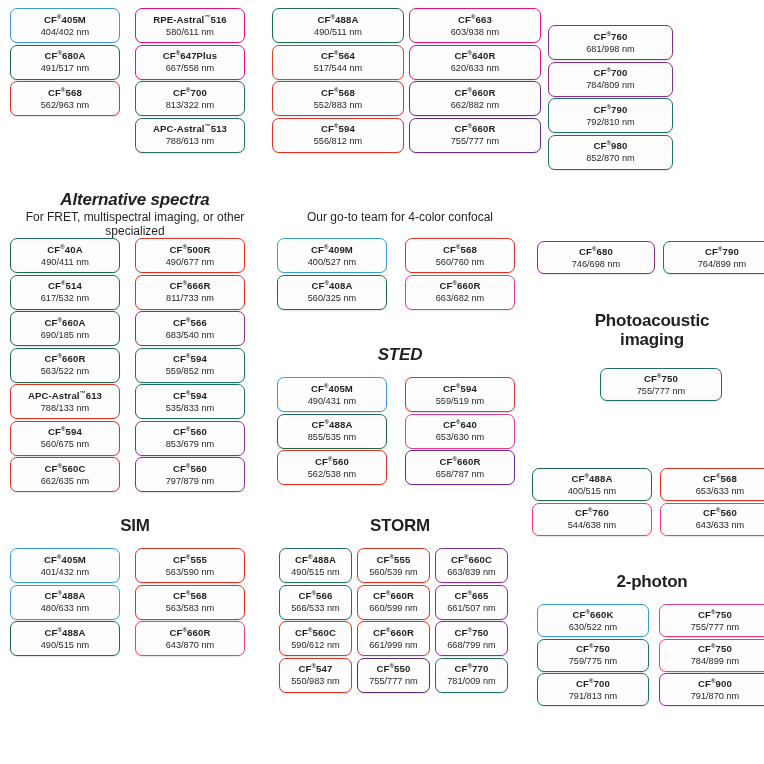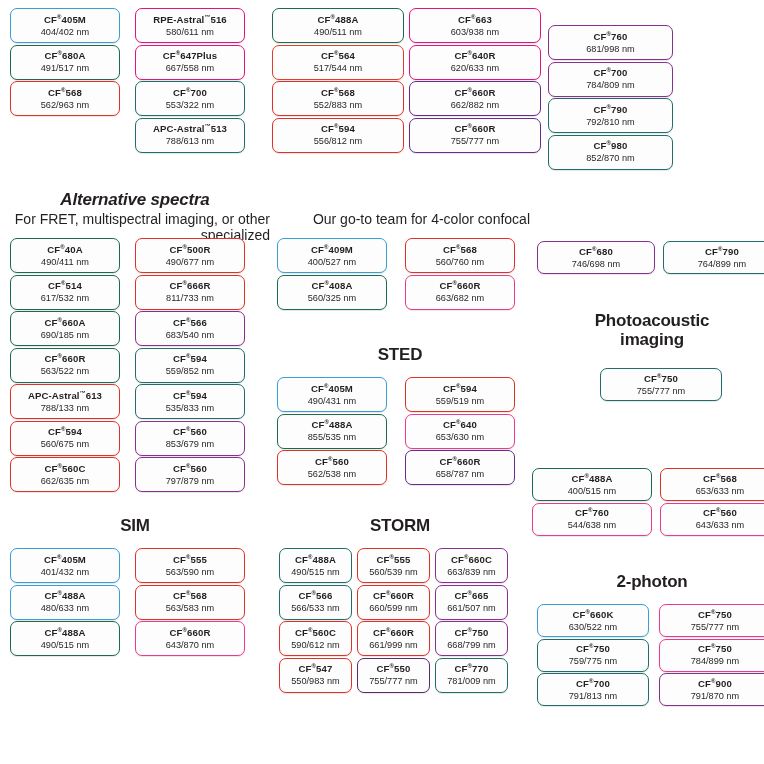--- a/index.html
+++ b/index.html
@@ -51,37 +51,37 @@
     position:absolute;
     text-align:center;
     font-weight:bold;
     font-size:17px;
     color:#231f20;
     letter-spacing:-.2px;
     line-height:1.12;
   }
   .sec-sub{
     position:absolute;
-    text-align:right;
-    font-size:14px;
+    text-align:center;
+    font-size:12px;
     color:#231f20;
     line-height:1.15;
   }
 </style>
 </head>
 <body>
 
 <div class="canvas">
 
   <div class="sec-title" style="left:0;top:190px;width:270px;font-style:italic;">Alternative spectra</div>
   <div class="sec-sub" style="left:0;top:211px;width:270px;">For FRET, multispectral imaging, or other specialized</div>
 
   <div class="sec-sub" style="left:270px;top:211px;width:260px;">Our go-to team for 4-color confocal</div>
 
-  <div class="sec-title" style="left:270px;top:345px;width:260px;">STED</div>
+  <div class="sec-title" style="left:270px;top:345px;width:260px;font-style:italic;">STED</div>
 
   <div class="sec-title" style="left:270px;top:516px;width:260px;">STORM</div>
 
   <div class="sec-title" style="left:0;top:516px;width:270px;">SIM</div>
 
   <div class="sec-title" style="left:540px;top:311px;width:224px;">
     <div>Photoacoustic</div>
     <div>imaging</div>
   </div>
 
@@ -104,21 +104,21 @@
       <div class="chip" style="left: 135px; top: 8px; width: 110px; height: 35px; border-color: rgb(229, 18, 125);">
         <div class="nm">RPE-Astral<sup>™</sup>516</div>
         <div class="wl">580/611 nm</div>
       </div>
       <div class="chip" style="left: 135px; top: 44.5px; width: 110px; height: 35px; border-color: rgb(229, 18, 125);">
         <div class="nm">CF<sup>®</sup>647Plus</div>
         <div class="wl">667/558 nm</div>
       </div>
       <div class="chip" style="left: 135px; top: 81px; width: 110px; height: 35px; border-color: rgb(31, 110, 104);">
         <div class="nm">CF<sup>®</sup>700</div>
-        <div class="wl">553/322 nm</div>
+        <div class="wl">813/322 nm</div>
       </div>
       <div class="chip" style="left: 135px; top: 117.5px; width: 110px; height: 35px; border-color: rgb(31, 110, 104);">
         <div class="nm">APC-Astral<sup>™</sup>513</div>
         <div class="wl">788/613 nm</div>
       </div>
       <div class="chip" style="left: 272px; top: 8px; width: 132px; height: 35px; border-color: rgb(29, 107, 76);">
         <div class="nm">CF<sup>®</sup>488A</div>
         <div class="wl">490/511 nm</div>
       </div>
       <div class="chip" style="left: 272px; top: 44.5px; width: 132px; height: 35px; border-color: rgb(224, 64, 42);">

